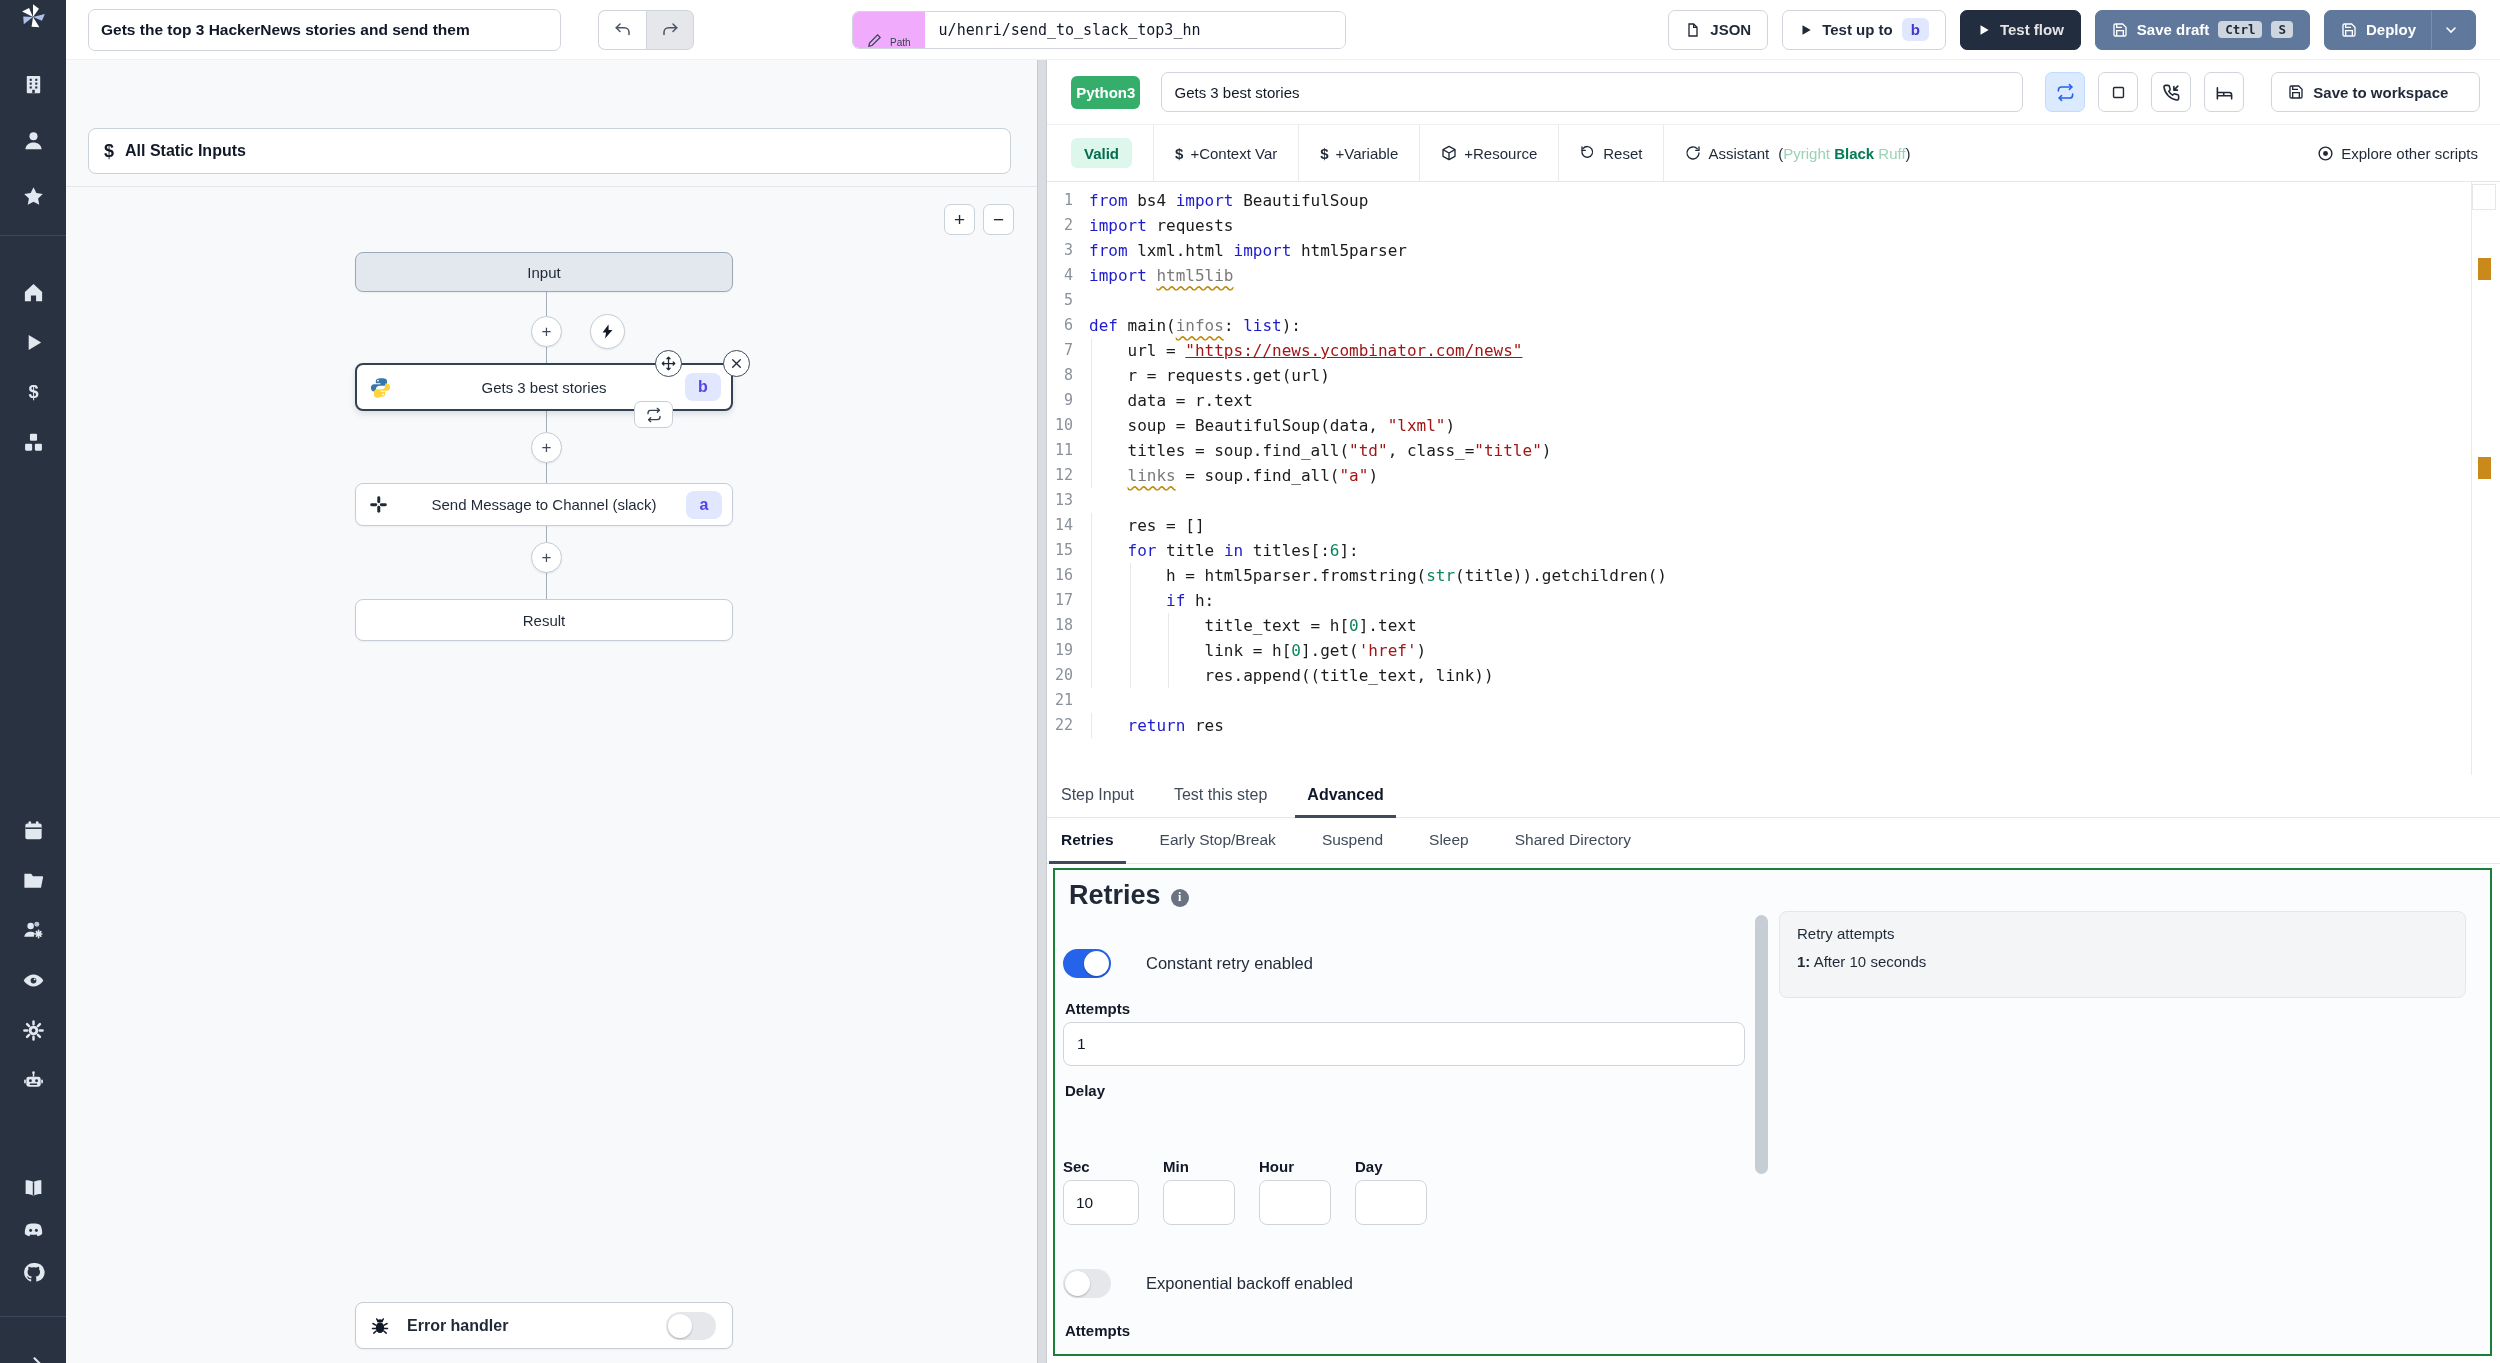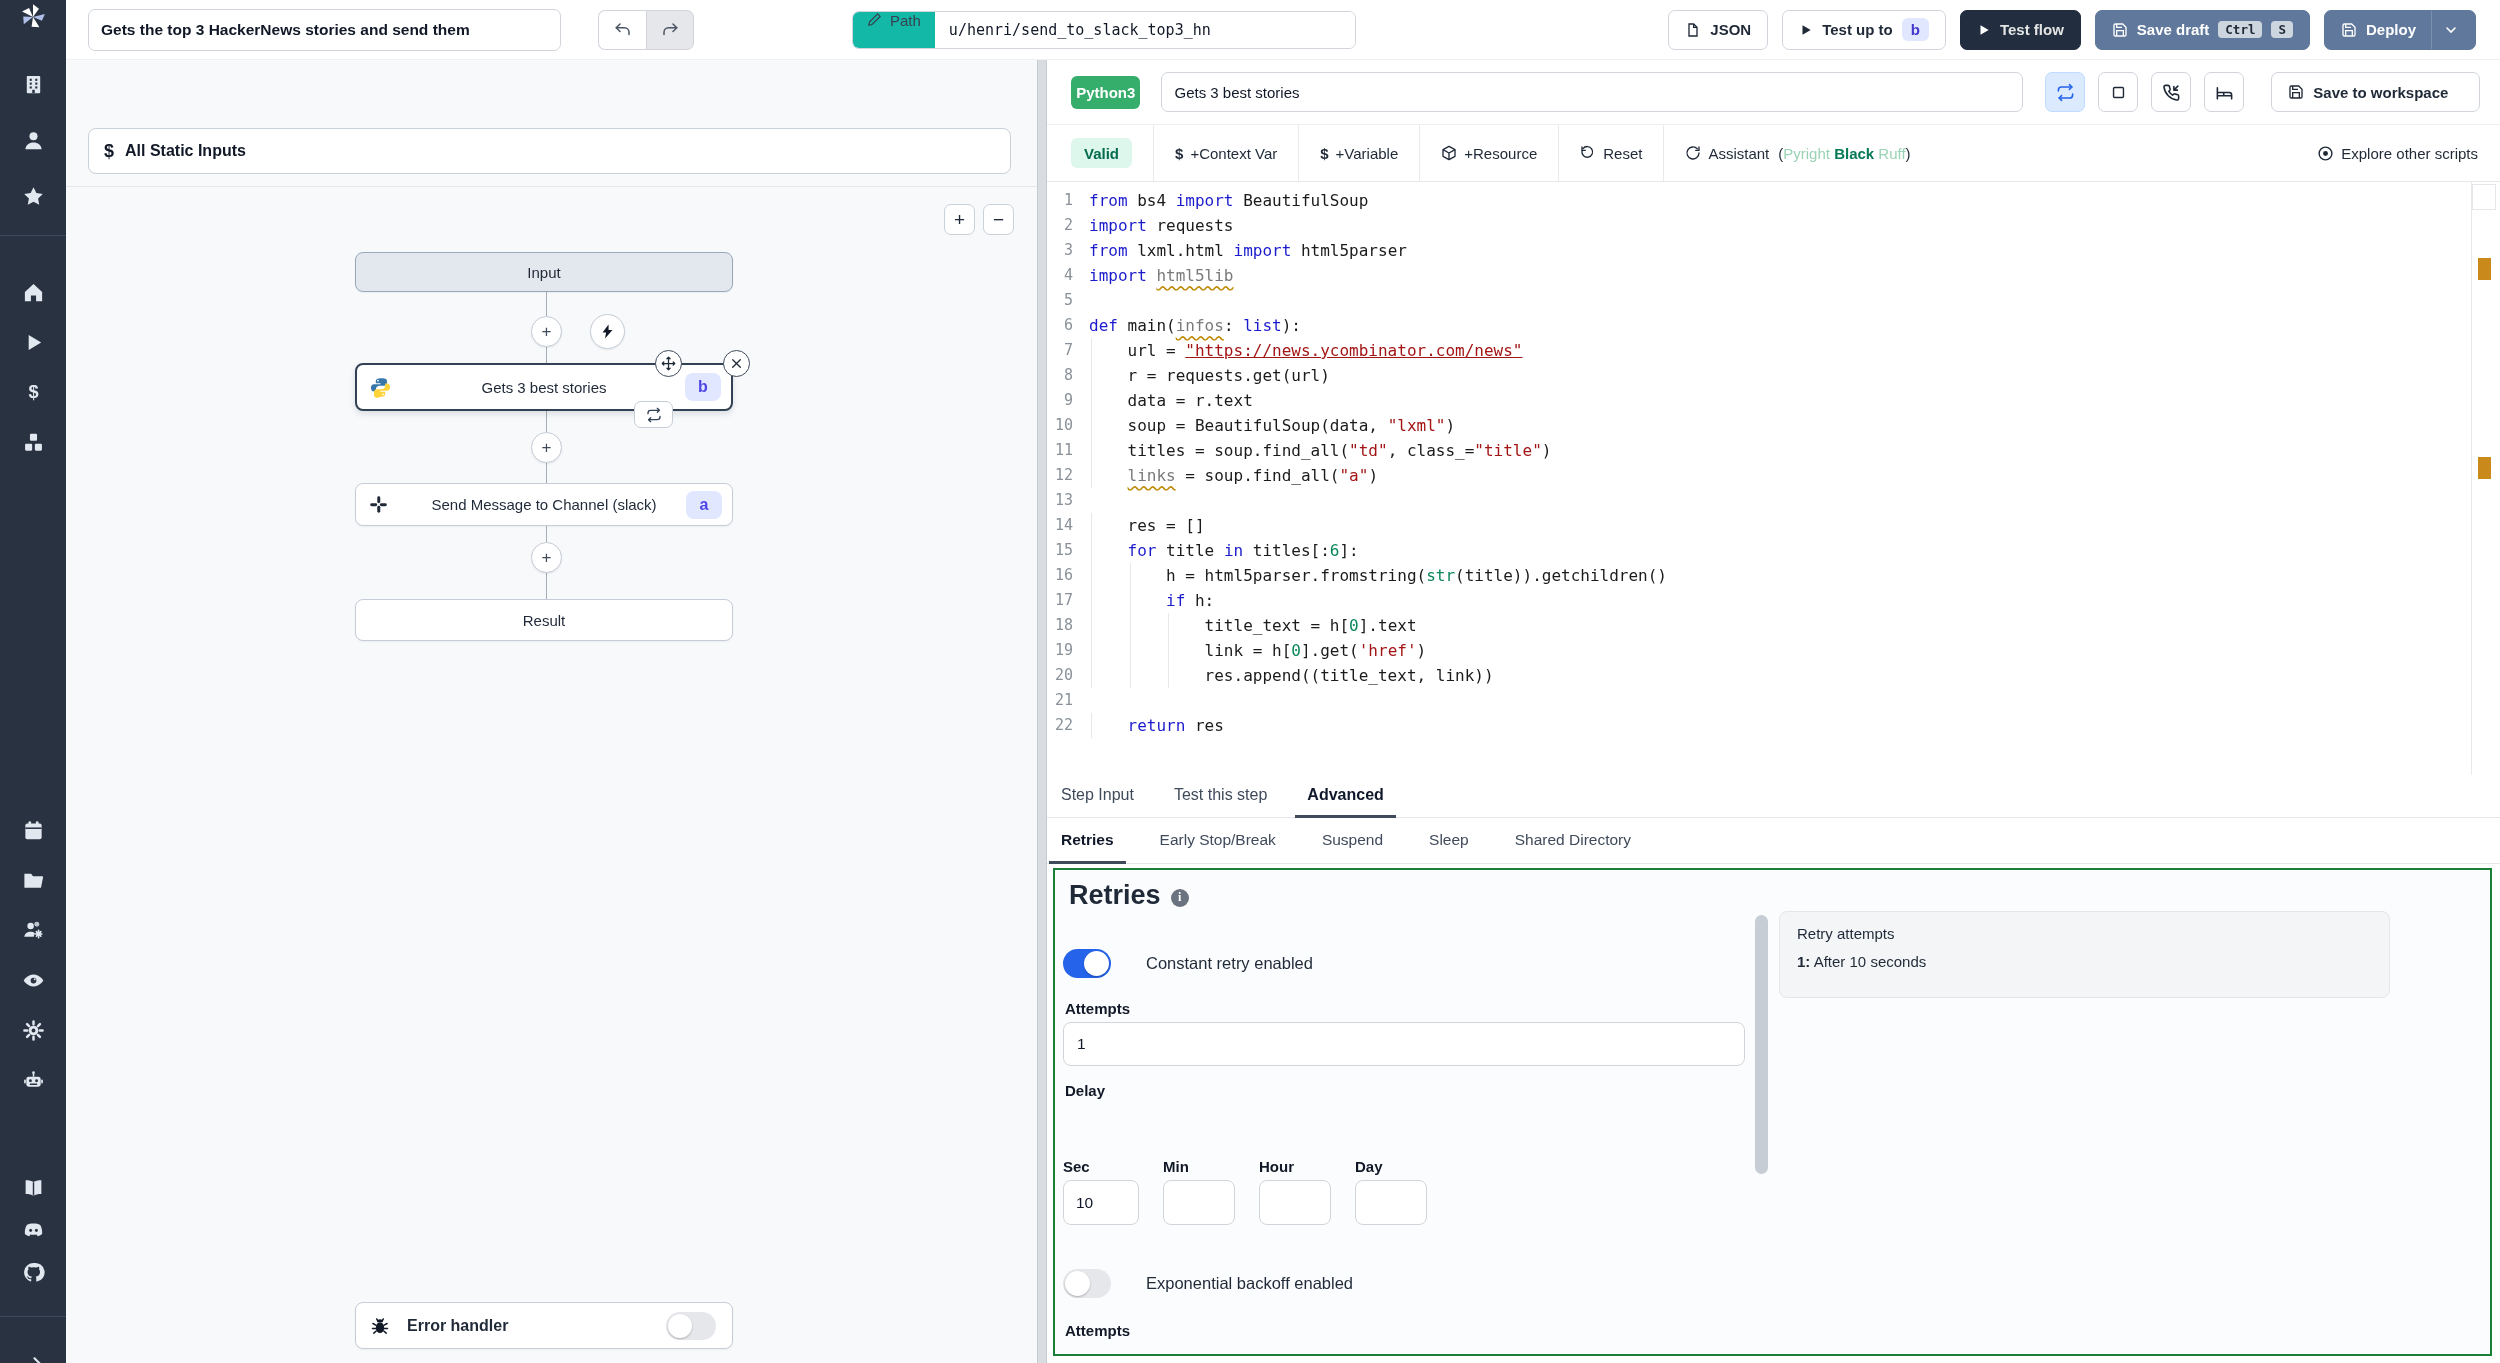--- a/index.html
+++ b/index.html
@@ -16,21 +16,21 @@
   .sb-div{ width:66px; height:1px; background:#3d475a; }
 
   
   .topbar{ position:absolute; left:66px; top:0; right:0; height:60px; background:#fff; display:flex; align-items:center; padding-left:22px; border-bottom:1px solid #eef0f3; z-index:20; }
   .flow-title{ width:473px; height:42px; border:1px solid #d1d5db; border-radius:7px; padding:0 12px; font:600 15.5px "Liberation Sans",sans-serif; color:#111827; }
   .btn-group{ display:flex; margin-left:37px; }
   .btn-group button{ width:48px; height:40px; background:#fff; border:1px solid #d1d5db; display:flex; align-items:center; justify-content:center; cursor:pointer; }
   .btn-group button:first-child{ border-radius:7px 0 0 7px; border-right:none; }
   .btn-group button:last-child{ border-radius:0 7px 7px 0; background:#e5e7eb; }
   .path-group{ display:flex; margin-left:158px; height:38px; border:1px solid #d1d5db; border-radius:7px; overflow:hidden; cursor:text; }
-  .path-label{ display:flex; align-items:flex-start; gap:8px; background:#14b8a6; padding:0 14px; font-size:15px; color:#374151; font-weight:500; }
+  .path-label{ display:flex; align-items:flex-end; gap:8px; background:#f0abfc; padding:0 14px; font-size:10px; color:#374151; font-weight:500; }
   .path-value{ display:flex; align-items:center; width:420px; padding:0 14px; font:15px "DejaVu Sans Mono",monospace; color:#111827; background:#fff; }
   .tb-right{ margin-left:auto; display:flex; align-items:center; gap:14px; padding-right:24px; }
   .tb-btn{ height:40px; display:flex; align-items:center; gap:9px; padding:0 16px; border-radius:7px; border:1px solid #d1d5db; background:#fff; font:600 15px "Liberation Sans",sans-serif; color:#1f2937; cursor:pointer; }
   .tb-btn .chip{ background:#e0e7ff; color:#4338ca; border-radius:6px; padding:3px 9px; font-weight:700; }
   .tb-btn.dark{ background:#222e3f; border-color:#222e3f; color:#e5e5e5; }
   .tb-btn.slate{ background:#60789b; border-color:#60789b; color:#fff; }
   .kbd{ background:#cdd5df; border-radius:4px; padding:1px 7px; font:700 12.5px "DejaVu Sans Mono",monospace; color:#1f2937; }
   .deploy-split{ width:1px; align-self:stretch; background:#7a90ad; margin:0 2px 0 6px; }
 
   
@@ -93,21 +93,21 @@
   .retries-panel{ position:absolute; left:6px; top:808px; width:1439px; height:488px; border:2px solid #1a7f37; background:#fbfcfd; }
   .ret-heading{ position:absolute; left:14px; top:10px; font:700 27px "Liberation Sans",sans-serif; color:#1f2937; display:flex; align-items:center; gap:10px; }
   .info-dot{ width:18px; height:18px; border-radius:50%; background:#6b7280; color:#fff; font:700 12px "Liberation Serif",serif; display:flex; align-items:center; justify-content:center; margin-top:4px; }
   .ret-label{ position:absolute; left:10px; font:700 15px "Liberation Sans",sans-serif; color:#111827; }
   .ret-input{ position:absolute; left:8px; height:44px; border:1px solid #d1d5db; border-radius:8px; background:#fff; padding:0 13px; font:15.5px "Liberation Sans",sans-serif; color:#111827; }
   .toggle-row{ position:absolute; left:8px; display:flex; align-items:center; gap:35px; font-size:16.5px; color:#1f2937; }
   .units-row{ position:absolute; left:8px; top:288px; display:flex; gap:24px; }
   .unit label{ font:700 15px "Liberation Sans",sans-serif; color:#111827; display:block; margin-bottom:5px; }
   .unit input{ height:45px; border:1px solid #d1d5db; border-radius:8px; padding:0 12px; font-size:15.5px; width:100%; background:#fff; color:#111827; }
   .ret-scrollbar{ position:absolute; left:700px; top:45px; width:13px; height:259px; background:#c7cdd4; border-radius:7px; cursor:grab; }
-  .ret-summary{ position:absolute; left:724px; top:41px; width:611px; height:87px; background:#f3f5f7; border:1px solid #e3e7ea; border-radius:8px; padding:13px 17px; font-size:15px; color:#1f2937; }
+  .ret-summary{ position:absolute; left:724px; top:41px; width:687px; height:87px; background:#f3f5f7; border:1px solid #e3e7ea; border-radius:8px; padding:13px 17px; font-size:15px; color:#1f2937; }
   .ret-summary .t{ font-weight:500; }
   .ret-summary .row{ margin-top:11px; } .ret-summary b{ font-weight:700; }
 
   svg{ display:block; }
 </style>
 </head>
 <body>
 
 <div id="root">
 

